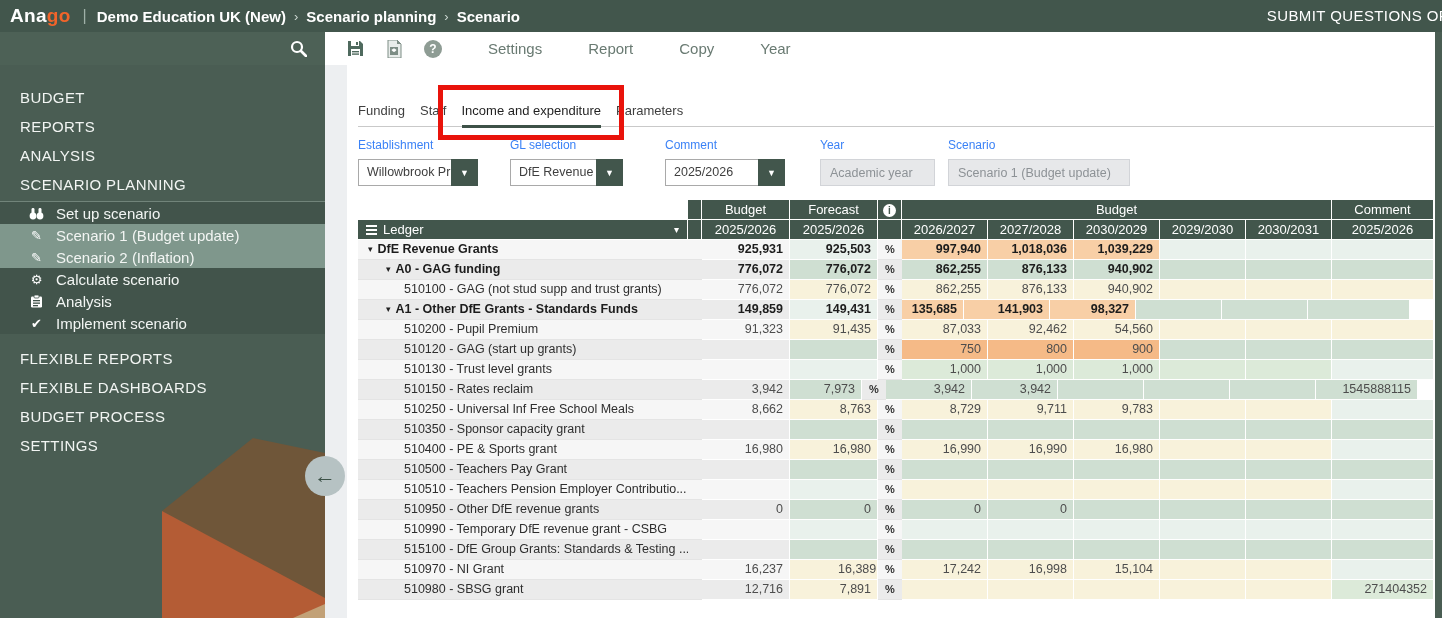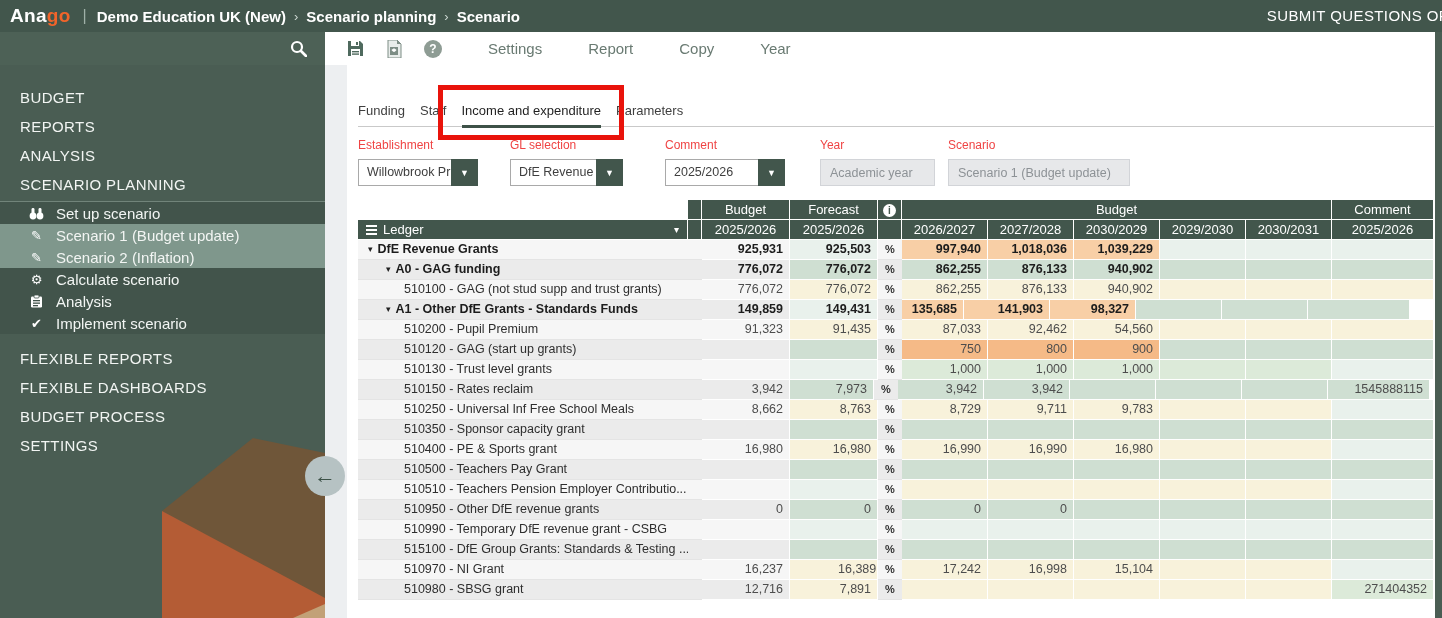--- a/index.html
+++ b/index.html
@@ -38,21 +38,21 @@
 
   
   .tabs{position:absolute;left:358px;top:103px;display:flex;gap:15px;z-index:2;}
   .tab{font-size:13px;color:#3f3f3f;padding-bottom:7px;cursor:pointer;white-space:nowrap;}
   .tab.active{font-weight:normal;color:#1f1f1f;border-bottom:3px solid #3d5147;}
   .tab-line{position:absolute;left:358px;top:126px;width:1076px;height:1px;background:#c9c9c9;}
   .red-box{position:absolute;left:438px;top:85px;width:176px;height:45px;border:5px solid #e9130b;z-index:5;pointer-events:none;}
 
   
   .filter{position:absolute;top:138px;}
-  .filter .flabel{font-size:12px;color:#ef4444;margin-bottom:7px;}
+  .filter .flabel{font-size:12px;color:#3b82f6;margin-bottom:7px;}
   .fcontrol{display:flex;height:27px;}
   .fvalue{flex:1;background:#ffffff;border:1px solid #a9a9a9;border-right:none;font-size:12.5px;color:#3f3f3f;line-height:25px;padding-left:8px;overflow:hidden;white-space:nowrap;box-sizing:border-box;}
   .fbtn{width:27px;background:#42564c;color:#ffffff;font-size:9px;display:flex;align-items:center;justify-content:center;cursor:pointer;}
   .fdisabled{height:27px;line-height:27px;background:#e7e8ea;border:1px solid #d2d4d8;color:#8d9296;font-size:12.5px;padding-left:9px;box-sizing:border-box;white-space:nowrap;overflow:hidden;}
 
   
   .tbl{position:absolute;left:358px;top:200px;width:1076px;font-size:12.5px;}
   .trow{display:flex;height:20px;box-sizing:border-box;}
   .cell{box-sizing:border-box;height:20px;line-height:19px;overflow:hidden;white-space:nowrap;}
   .hcell{background:#42564c;color:#ffffff;text-align:center;font-size:13px;border-right:1px solid #ffffff;border-bottom:1px solid #ffffff;}
@@ -377,21 +377,21 @@
         <div class="cell c-num t-M" style="width: 86px;"></div>
         <div class="cell c-num t-M" style="width: 86px;"></div>
         <div class="cell c-num t-L" style="width: 102px;"></div>
       </div>
       <div class="trow even">
         <div class="cell c-grey c-ledger" style="width: 330px; padding-left: 46px;">
           <span>510150 - Rates reclaim</span>
         </div>
         <div class="cell c-grey c-sp" style="width: 14px;"></div>
         <div class="cell c-grey c-num" style="width: 88px;">3,942</div>
-        <div class="cell c-num t-G" style="width: 84px;">7,973</div>
+        <div class="cell c-num t-G" style="width: 72px;">7,973</div>
         <div class="cell c-grey c-pct" style="width: 24px;">%</div>
         <div class="cell c-num t-G" style="width: 86px;">3,942</div>
         <div class="cell c-num t-G" style="width: 86px;">3,942</div>
         <div class="cell c-num t-G" style="width: 86px;"></div>
         <div class="cell c-num t-G" style="width: 86px;"></div>
         <div class="cell c-num t-G" style="width: 86px;"></div>
         <div class="cell c-num t-G" style="width: 102px;">1545888115</div>
       </div>
       <div class="trow odd">
         <div class="cell c-grey c-ledger" style="width: 330px; padding-left: 46px;">

